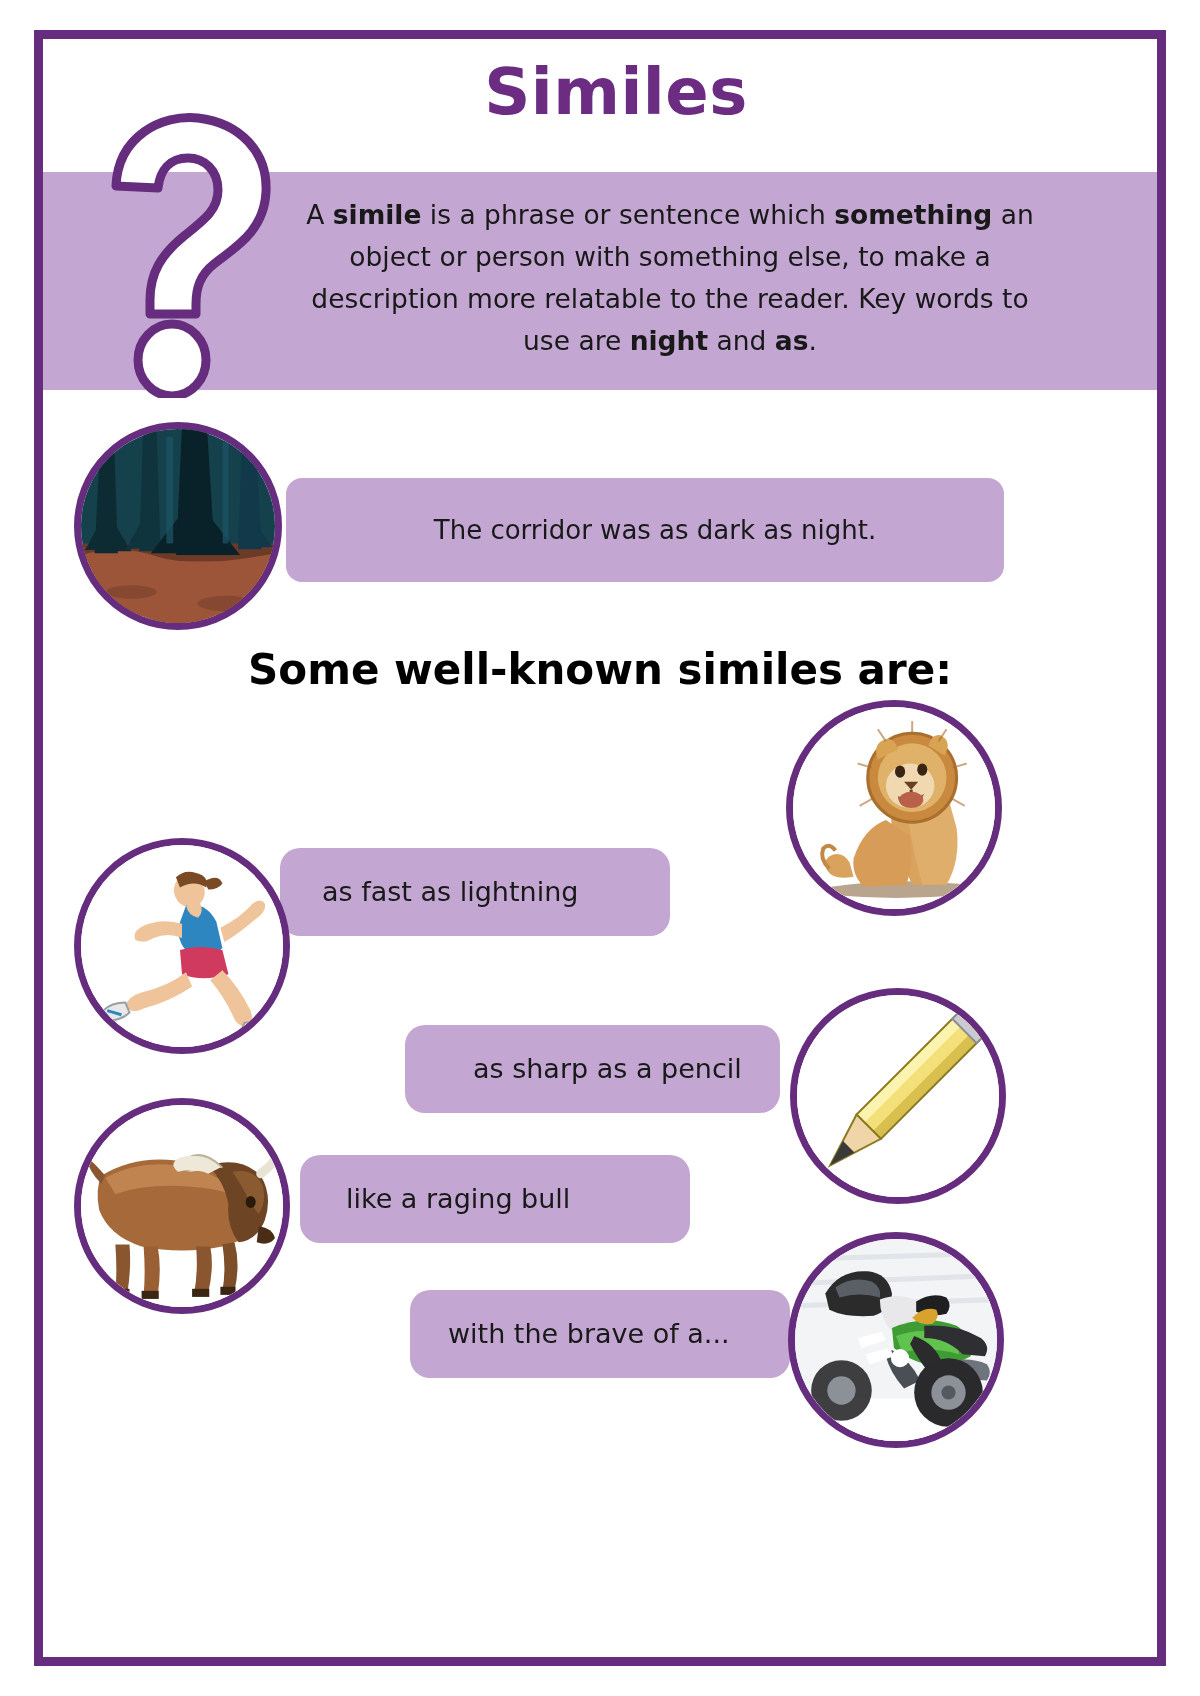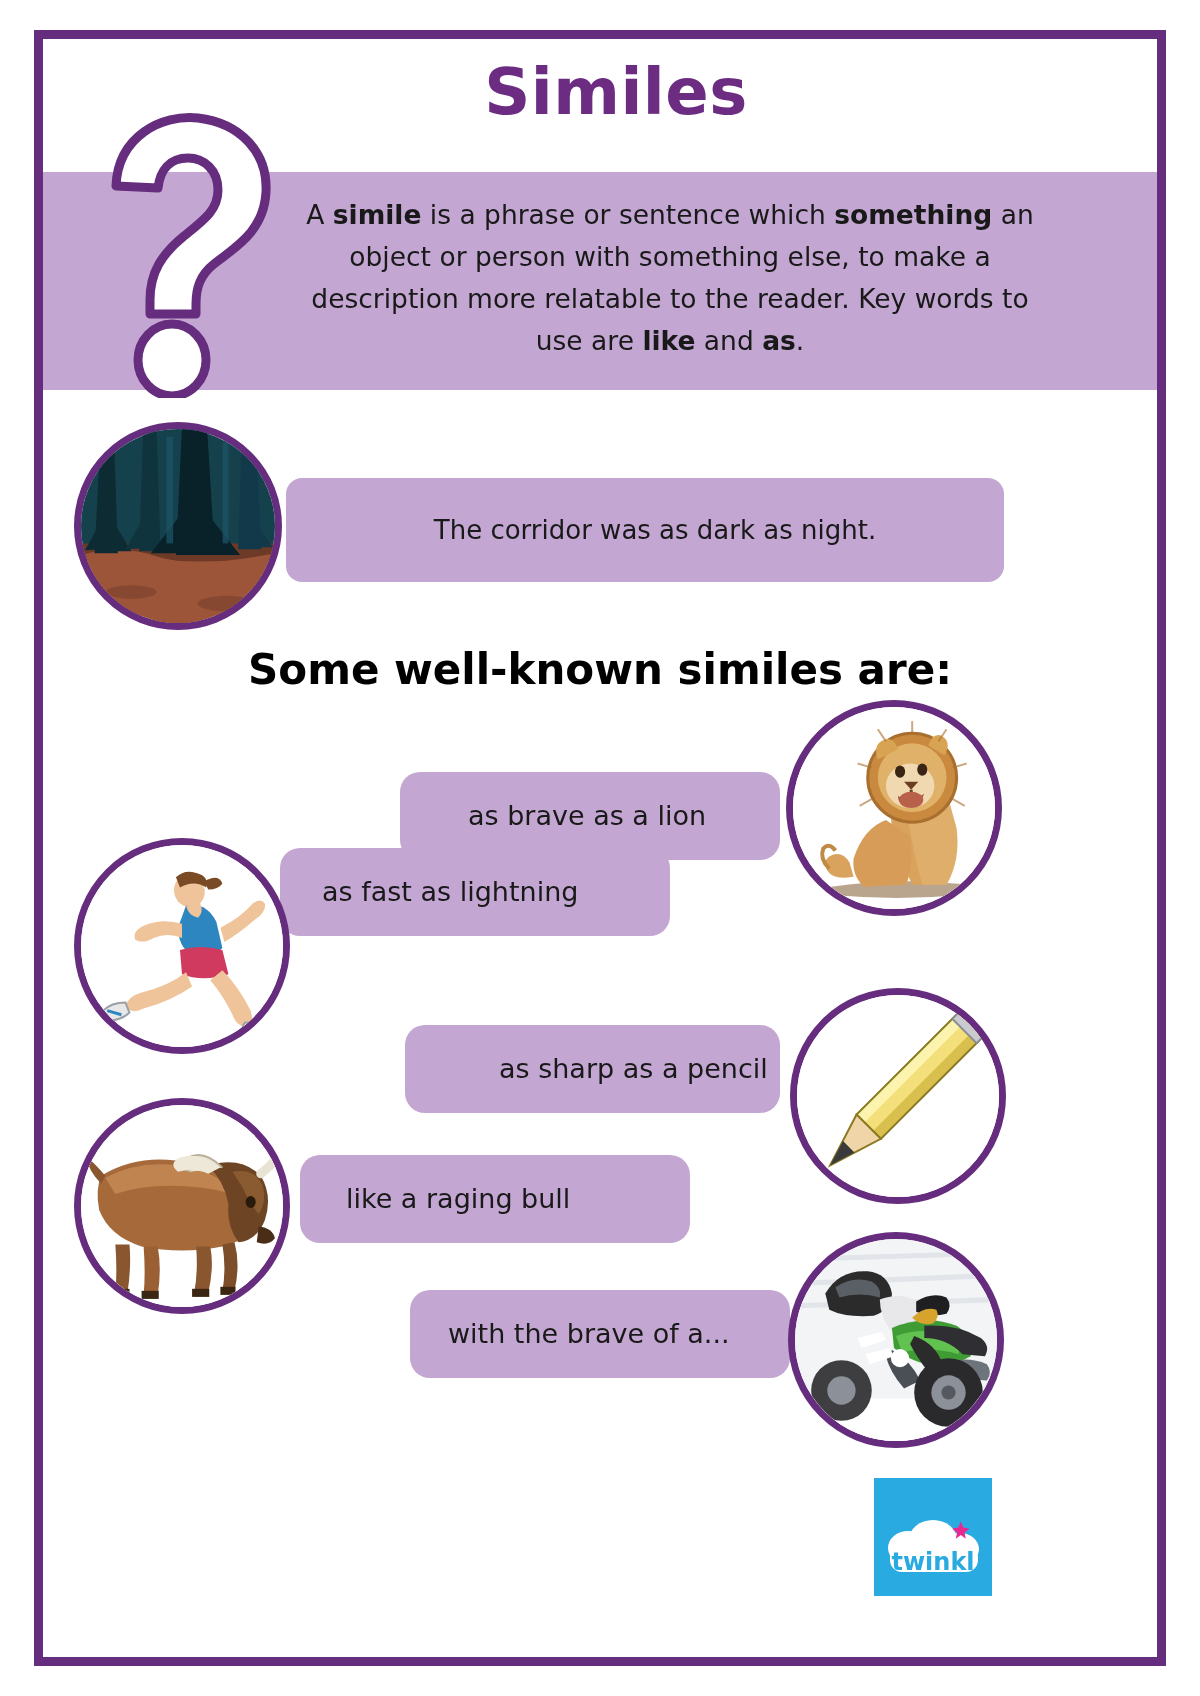--- a/index.html
+++ b/index.html
@@ -119,21 +119,21 @@
     line-height: 88px;
     font-size: 27px;
     color: #191919;
     white-space: nowrap;
   }
   .pill-1 { left: 400px; top: 772px;  width: 380px; }
   .pill-1 span { padding-left: 68px; }
   .pill-2 { left: 280px; top: 848px;  width: 390px; }
   .pill-2 span { padding-left: 42px; }
   .pill-3 { left: 405px; top: 1025px; width: 375px; }
-  .pill-3 span { padding-left: 68px; margin-left: 26px; }
+  .pill-3 span { padding-left: 68px; }
   .pill-4 { left: 300px; top: 1155px; width: 390px; }
   .pill-4 span { padding-left: 46px; }
   .pill-5 { left: 410px; top: 1290px; width: 380px; }
   .pill-5 span { padding-left: 38px; }
 
   .circ-lion  { left: 786px; top: 700px;  width: 216px; height: 216px; }
   .circ-run   { left: 74px;  top: 838px;  width: 216px; height: 216px; }
   .circ-pen   { left: 790px; top: 988px;  width: 216px; height: 216px; }
   .circ-bull  { left: 74px;  top: 1098px; width: 216px; height: 216px; }
   .circ-moto  { left: 788px; top: 1232px; width: 216px; height: 216px; }
@@ -164,21 +164,21 @@
       <path d="M28 78 C30 28, 74 6, 110 10 C152 15, 180 44, 178 84
                C176 124, 146 140, 126 156 C112 167, 108 180, 108 196
                L108 206 L62 206 L62 192 C62 164, 74 146, 96 128
                C116 112, 130 102, 130 82 C130 62, 116 50, 100 50
                C82 50, 72 62, 70 80 Z" fill="#ffffff" stroke="#662D7F" stroke-width="9" stroke-linejoin="round"></path>
       <ellipse cx="84" cy="252" rx="34" ry="36" fill="#ffffff" stroke="#662D7F" stroke-width="9"></ellipse>
     </svg>
   </div>
 
   <div class="def-text">
-    <span>A </span><b>simile</b><span> is a phrase or sentence which </span><b>something</b><span> an object or person with something else, to make a description more relatable to the reader. Key words to use are </span><b>like</b><span> and </span><b>as</b><span>.</span>
+    <span>A </span><b>simile</b><span> is a phrase or sentence which </span><b>something</b><span> an object or person with something else, to make a description more relatable to the reader. Key words to use are </span><b>night</b><span> and </span><b>as</b><span>.</span>
   </div>
 
 
   <div class="example-pill">
     <span>The corridor was as dark as night.</span>
   </div>
 
   <div class="circle circ-forest">
     <svg viewBox="0 0 200 200" xmlns="http://www.w3.org/2000/svg">
       <rect x="0" y="0" width="200" height="130" fill="#15414d"></rect>
@@ -207,23 +207,20 @@
         <rect x="88" y="8" width="7" height="110"></rect>
         <rect x="146" y="14" width="6" height="104"></rect>
       </g>
       <ellipse cx="52" cy="168" rx="26" ry="7" fill="#7d432e" opacity="0.7"></ellipse>
       <ellipse cx="150" cy="180" rx="30" ry="8" fill="#7d432e" opacity="0.7"></ellipse>
     </svg>
   </div>
 
   <div class="section-head">Some well-known similes are:</div>
 
-  <div class="pill pill-1">
-    <span>as brave as a lion</span>
-  </div>
   <div class="circle circ-lion">
     <svg viewBox="0 0 200 200" xmlns="http://www.w3.org/2000/svg">
       <rect width="200" height="200" fill="#ffffff"></rect>
       <path d="M38 178 Q100 168 172 176 L172 186 Q100 192 38 186 Z" fill="#b9a48d"></path>
       <path d="M96 92 Q104 74 122 76 L150 120 Q156 150 144 176 L118 176 Q106 150 98 124 Z" fill="#d9a35e"></path>
       <path d="M118 74 Q140 66 152 84 L162 120 Q166 152 152 176 L128 176 Q120 148 114 112 Z" fill="#e0ae6b"></path>
       <path d="M60 150 Q70 120 92 112 L116 128 Q120 156 112 176 L70 178 Q58 166 60 150 Z" fill="#d79c58"></path>
       <path d="M60 168 Q40 172 34 162 Q28 150 40 146 Q50 144 56 154 Z" fill="#d9a35e"></path>
       <path d="M36 160 Q26 150 30 140 Q36 134 42 142" fill="none" stroke="#c08a46" stroke-width="4"></path>
       <circle cx="118" cy="70" r="44" fill="#c98a3f"></circle>
@@ -347,27 +344,14 @@
       <circle cx="46" cy="150" r="30" fill="#2a2a2d" opacity="0.9"></circle>
       <circle cx="46" cy="150" r="14" fill="#8b9099"></circle>
       <path d="M62 98 L86 92 L90 100 L66 108 Z" fill="#ffffff"></path>
       <path d="M70 114 L94 108 L98 116 L74 124 Z" fill="#ffffff"></path>
       <path d="M120 62 Q136 52 150 58 Q156 66 150 74 Q134 78 120 72 Z" fill="#1f1f22"></path>
       <ellipse cx="104" cy="118" rx="9" ry="9" fill="#ffffff"></ellipse>
       <path d="M116 78 Q128 66 140 70 Q144 78 136 84 Q124 86 116 78 Z" fill="#d7a32c"></path>
     </svg>
   </div>
 
-  <div class="twinkl">
-    <svg viewBox="0 0 118 118" xmlns="http://www.w3.org/2000/svg">
-      <rect width="118" height="118" fill="#29ABE2"></rect>
-      <g fill="#ffffff">
-        <ellipse cx="34" cy="70" rx="20" ry="17"></ellipse>
-        <ellipse cx="59" cy="62" rx="24" ry="20"></ellipse>
-        <ellipse cx="86" cy="71" rx="19" ry="16"></ellipse>
-        <rect x="16" y="68" width="88" height="26" rx="12"></rect>
-      </g>
-      <text x="59" y="92" font-family="DejaVu Sans, sans-serif" font-size="24" font-weight="bold" fill="#29ABE2" text-anchor="middle">twinkl</text>
-      <path d="M70 46 L74 56 L84 58 L76 64 L78 74 L70 68 L62 74 L64 64 L56 58 L66 56 Z" fill="#EC268F" transform="scale(0.62) translate(70 24)"></path>
-    </svg>
-  </div>
 
 </div>
 
 </body></html>

